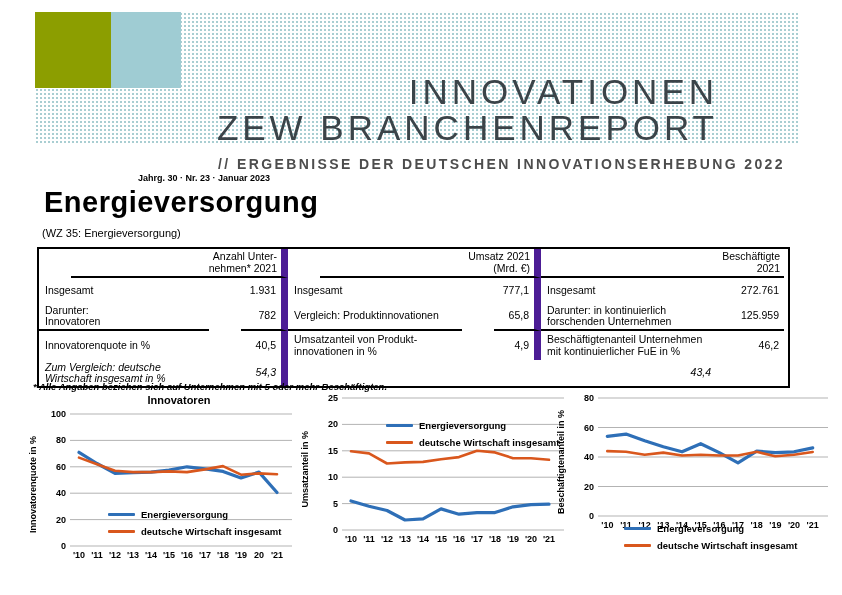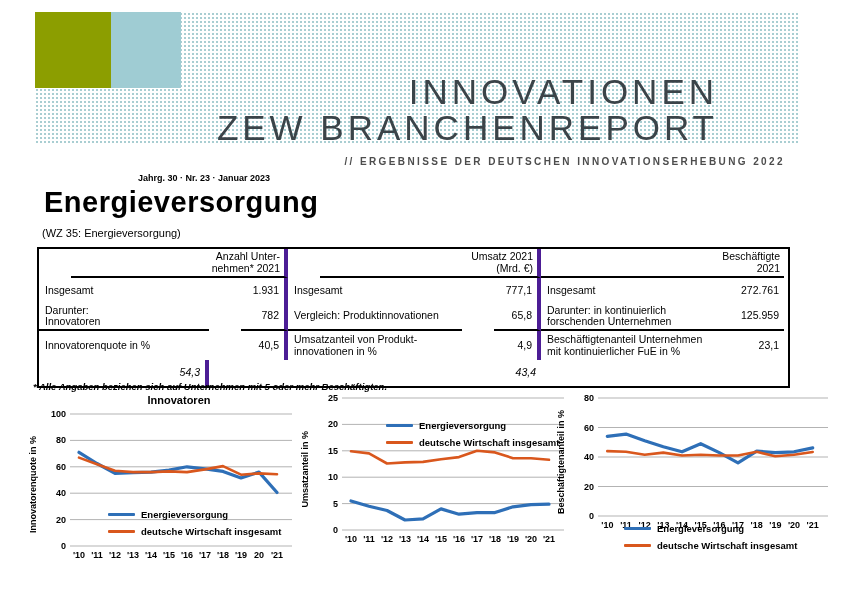--- a/index.html
+++ b/index.html
@@ -13,35 +13,35 @@
   
   .dots{position:absolute;left:35px;top:12px;width:763px;height:133px;
     background-image:radial-gradient(circle,var(--dots) 1.1px,rgba(0,0,0,0) 1.25px);
     background-size:4px 4px;}
   .sq{position:absolute;top:12px;height:76px;}
   .sq.olive{left:35px;width:76px;background:var(--olive);}
   .sq.blue{left:111px;width:70px;background:var(--sqblue);}
   .title1,.title2{position:absolute;right:124px;color:var(--title);font-size:35px;font-weight:400;white-space:nowrap;}
   .title1{top:72px;letter-spacing:4px;}
   .title2{top:108px;letter-spacing:4px;}
-  .subtitle{position:absolute;right:57px;top:156px;font-size:10px;font-weight:bold;letter-spacing:2.4px;color:#4d4d4d;white-space:nowrap;}
+  .subtitle{position:absolute;right:57px;top:156px;font-size:14px;font-weight:bold;letter-spacing:2.4px;color:#4d4d4d;white-space:nowrap;}
   .issue{position:absolute;left:90px;top:173px;font-size:9px;font-weight:bold;margin-left:48px;}
 
   
   h1.page-title{position:absolute;left:44px;top:186px;margin:0;font-size:29px;font-weight:bold;letter-spacing:.5px;}
   .subheading{position:absolute;left:42px;top:227px;font-size:11px;}
 
   
   .stats-table{position:absolute;left:37px;top:247px;width:753px;border:2px solid #000;
     display:grid;grid-template-columns:170px 79px 174px 79px 175px 68px;
     grid-template-rows:29px 25px 28px 29px 26px;font-size:10.5px;line-height:11.5px;}
   .cell{display:flex;align-items:center;padding:1px 4px 1px 6px;white-space:pre-line;}
   .cell.val{justify-content:flex-end;padding-right:5px;text-align:right;}
   .cell.hdr{justify-content:flex-end;text-align:right;border-bottom:2px solid #000;}
-  .cell.gend{border-right:4px solid #4c1d95;margin-left:32px;}
+  .cell.gend{border-right:7px solid #4c1d95;margin-left:32px;}
   .cell.sep{border-bottom:2px solid #000;}
   .cell.it{font-style:italic;}
 
   .footnote{position:absolute;left:33px;top:381px;font-size:9.5px;font-weight:bold;font-style:italic;}
 
   
   .charts{position:absolute;left:0;top:393px;width:842px;height:200px;}
   .chart{position:absolute;top:0;}
   .chart.c0{left:28px;width:272px;}
   .chart.c1{left:300px;width:268px;}
@@ -101,22 +101,24 @@
 forschenden Unternehmen</div>
     <div class="cell val sep">125.959</div>
 
     <div class="cell">Innovatorenquote in %</div>
     <div class="cell val gend">40,5</div>
     <div class="cell">Umsatzanteil von Produkt-
 innovationen in %</div>
     <div class="cell val gend">4,9</div>
     <div class="cell">Beschäftigtenanteil Unternehmen
 mit kontinuierlicher FuE in %</div>
-    <div class="cell val">23,1</div>
-
+    <div class="cell val">46,2</div>
+
+    <div class="cell it">Zum Vergleich: deutsche
+Wirtschaft insgesamt in %</div>
     <div class="cell val it gend">54,3</div>
     <div class="cell it"></div>
     <div class="cell it"></div>
     <div class="cell val it">43,4</div>
   </div>
 
   <div class="footnote">* Alle Angaben beziehen sich auf Unternehmen mit 5 oder mehr Beschäftigten.</div>
 
   <div class="charts">
     <div class="chart c0">

